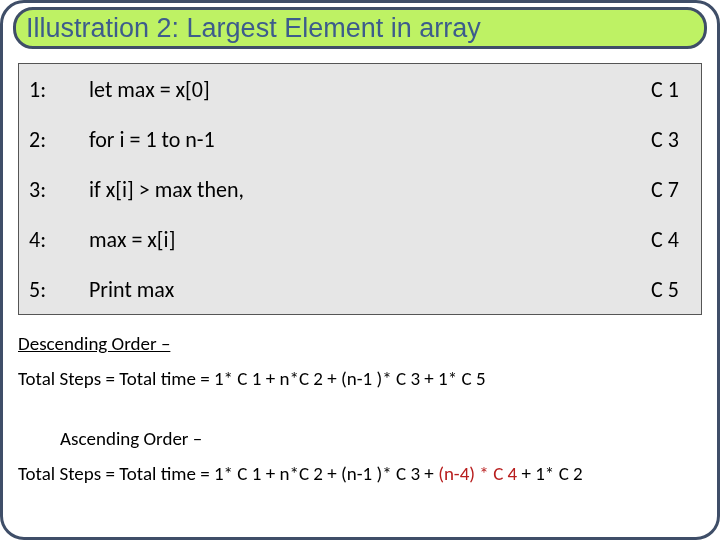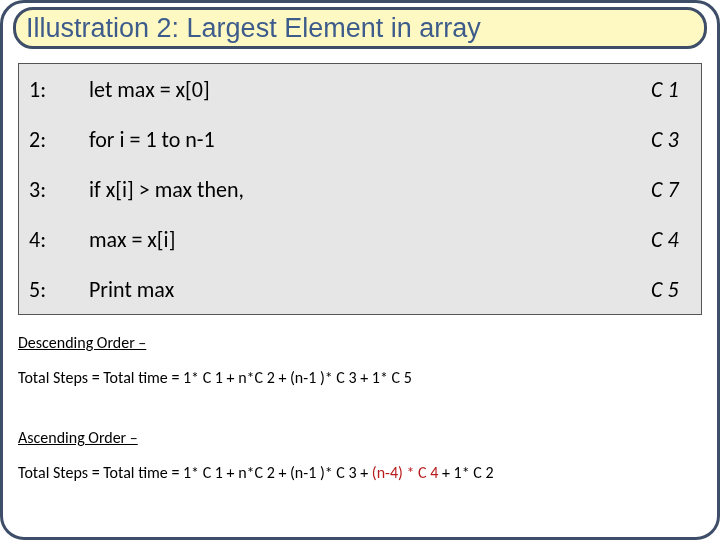--- a/index.html
+++ b/index.html
@@ -23,21 +23,21 @@
     background: #fff;
   }
   .title-band {
     position: absolute;
     left: 10px;
     right: 10px;
     top: 4px;
     height: 42px;
     border: 3px solid #3f4e68;
     border-radius: 20px;
-    background: #fef9c3;
+    background: #bef264;
     display: flex;
     align-items: center;
     padding-left: 10px;
     box-sizing: border-box;
   }
   .title-band span {
     font-size: 27px;
     color: #3d5c8c;
     font-family: "Century Gothic", "Segoe UI", Arial, sans-serif;
     letter-spacing: 0px;
@@ -60,34 +60,34 @@
   .code-table col.ln  { width: 60px; }
   .code-table col.code{ }
   .code-table col.cost{ width: 60px; }
   .code-table td {
     padding: 0 10px;
     vertical-align: middle;
     font-size: 22px;
     height: 50px;
   }
   .ln-cell  { text-align: left; }
-  .cost-cell{ text-align: left; font-weight: 400; font-style: italic; }
+  .cost-cell{ text-align: left; font-weight: 400; }
   .ind0 { padding-left: 20px; }
   .ind1 { padding-left: 70px; }
   .ind2 { padding-left: 120px; }
   .below {
     position: absolute;
     left: 15px;
     right: 15px;
-    font-size: 16px;
+    font-size: 19px;
     line-height: 1.2;
   }
   .desc-head { top: 330px; text-decoration: underline; font-weight: 400; }
   .desc-eq   { top: 365px; }
-  .asc-head  { top: 425px; text-decoration: underline; font-weight: 400; }
+  .asc-head  { top: 425px; font-weight: 400; margin-left: 42px; }
   .asc-eq    { top: 460px; }
   .highlight { color: #b81d1d; }
 </style>
 </head>
 <body>
 
 <div class="slide">
 
   <div class="title-band">
     <span>Illustration 2: Largest Element in array</span>

